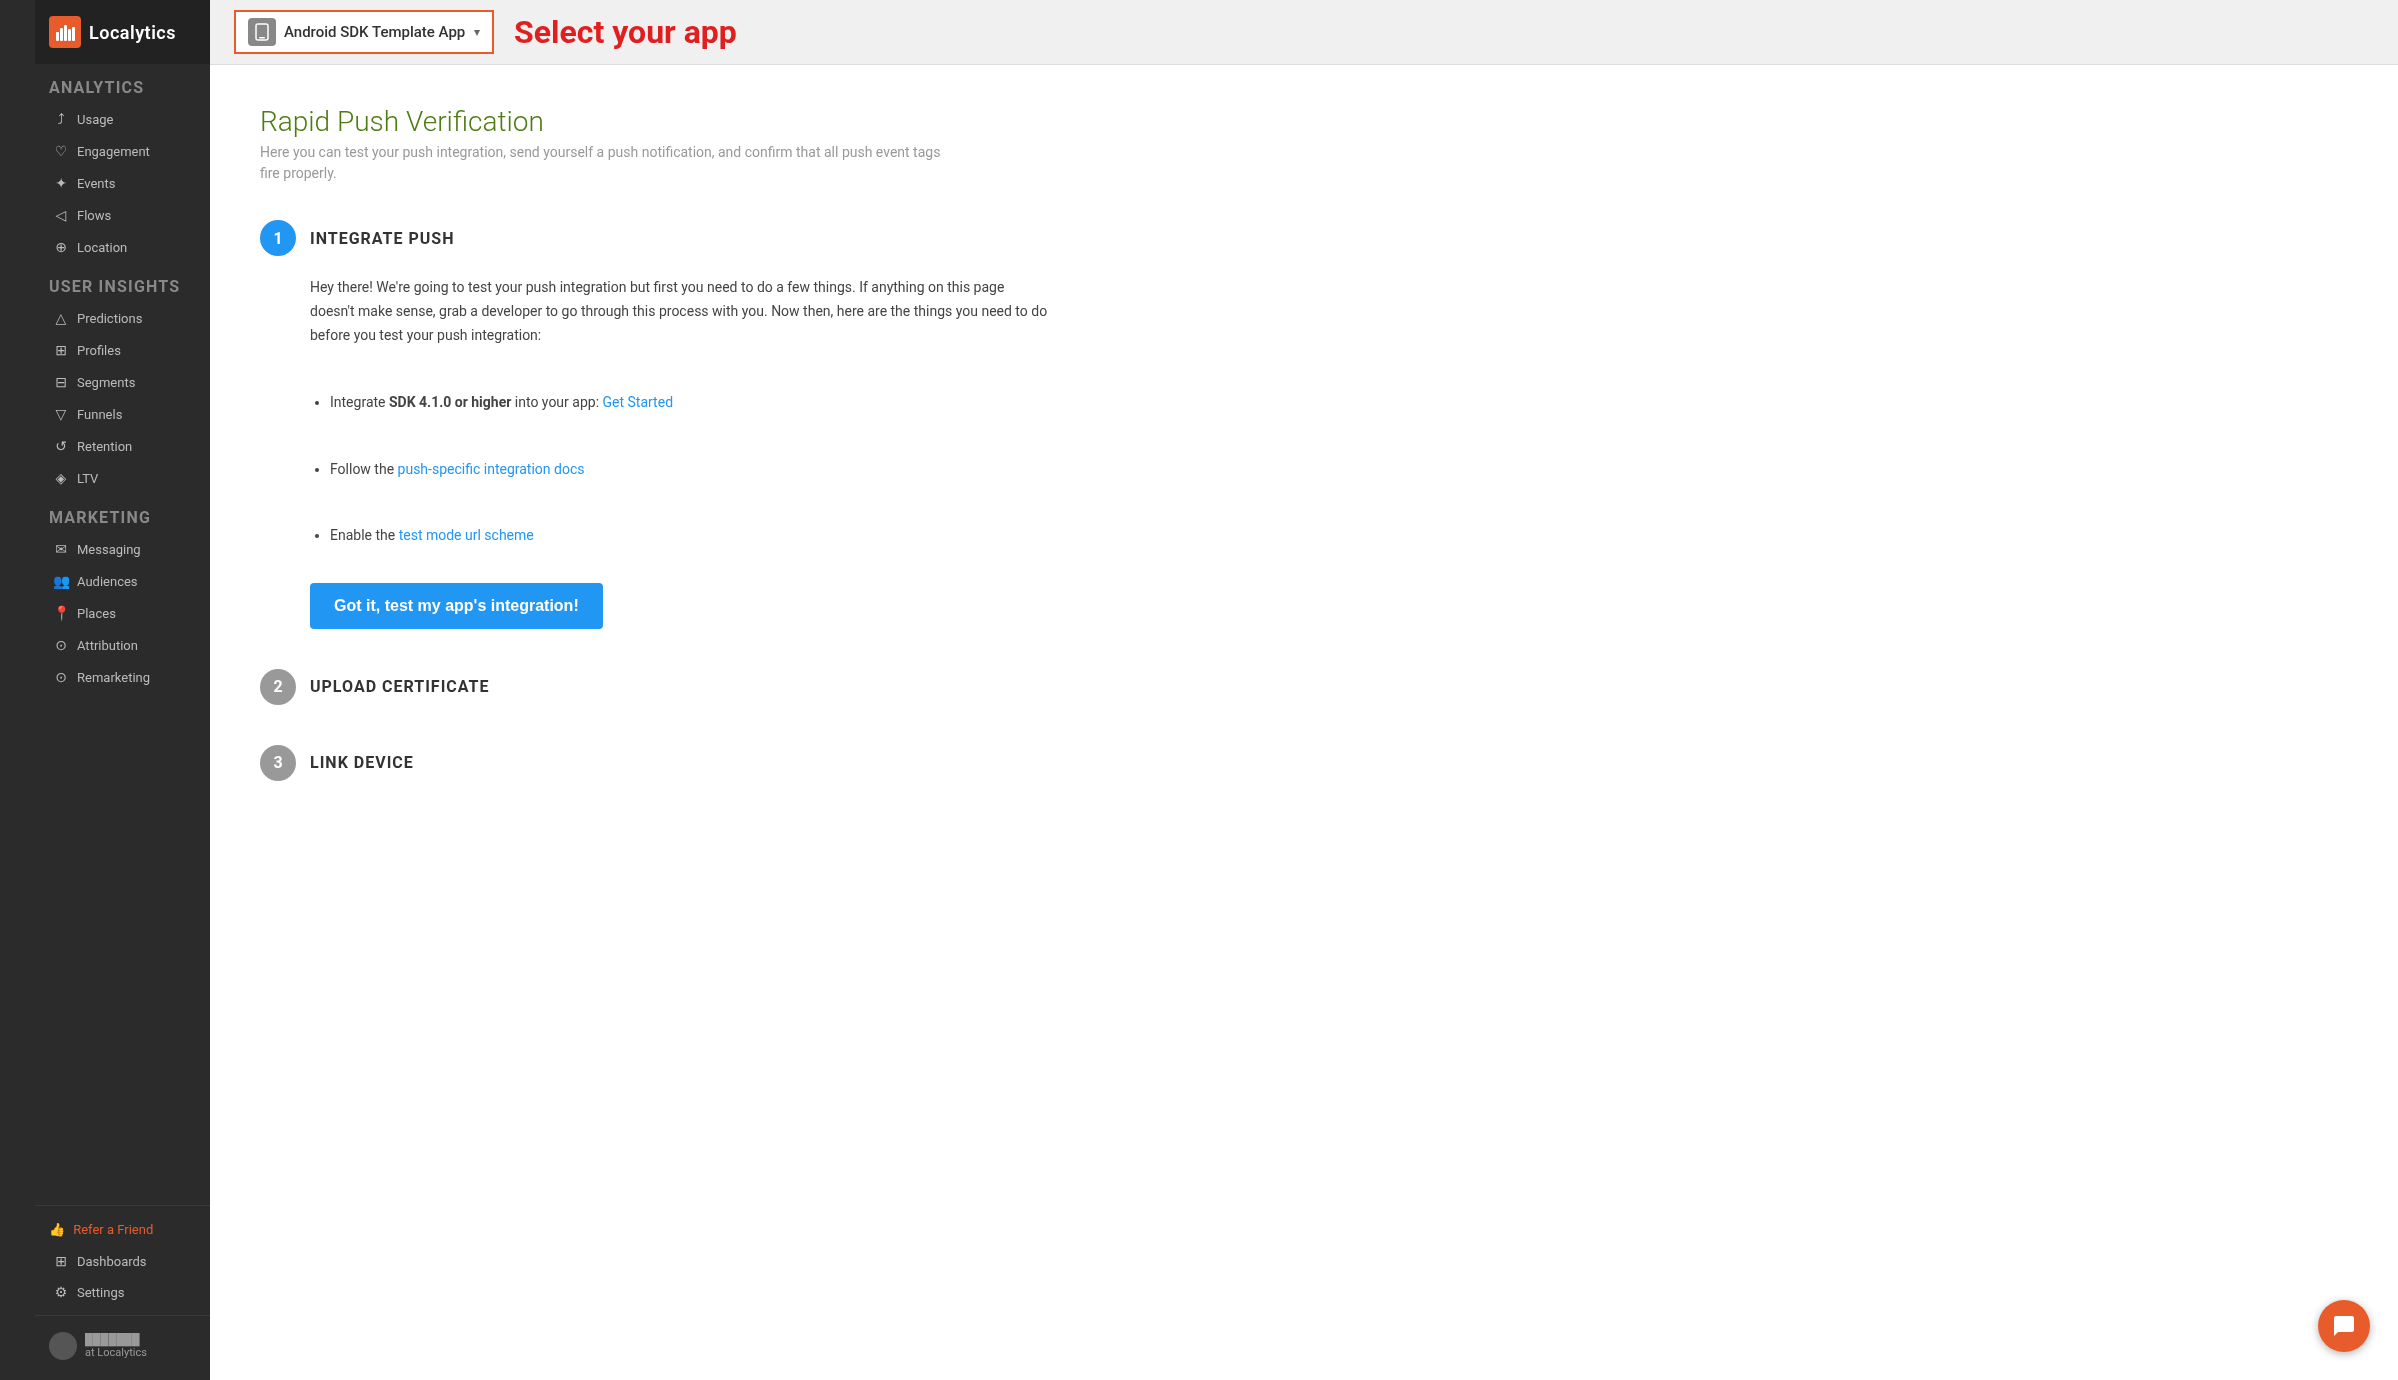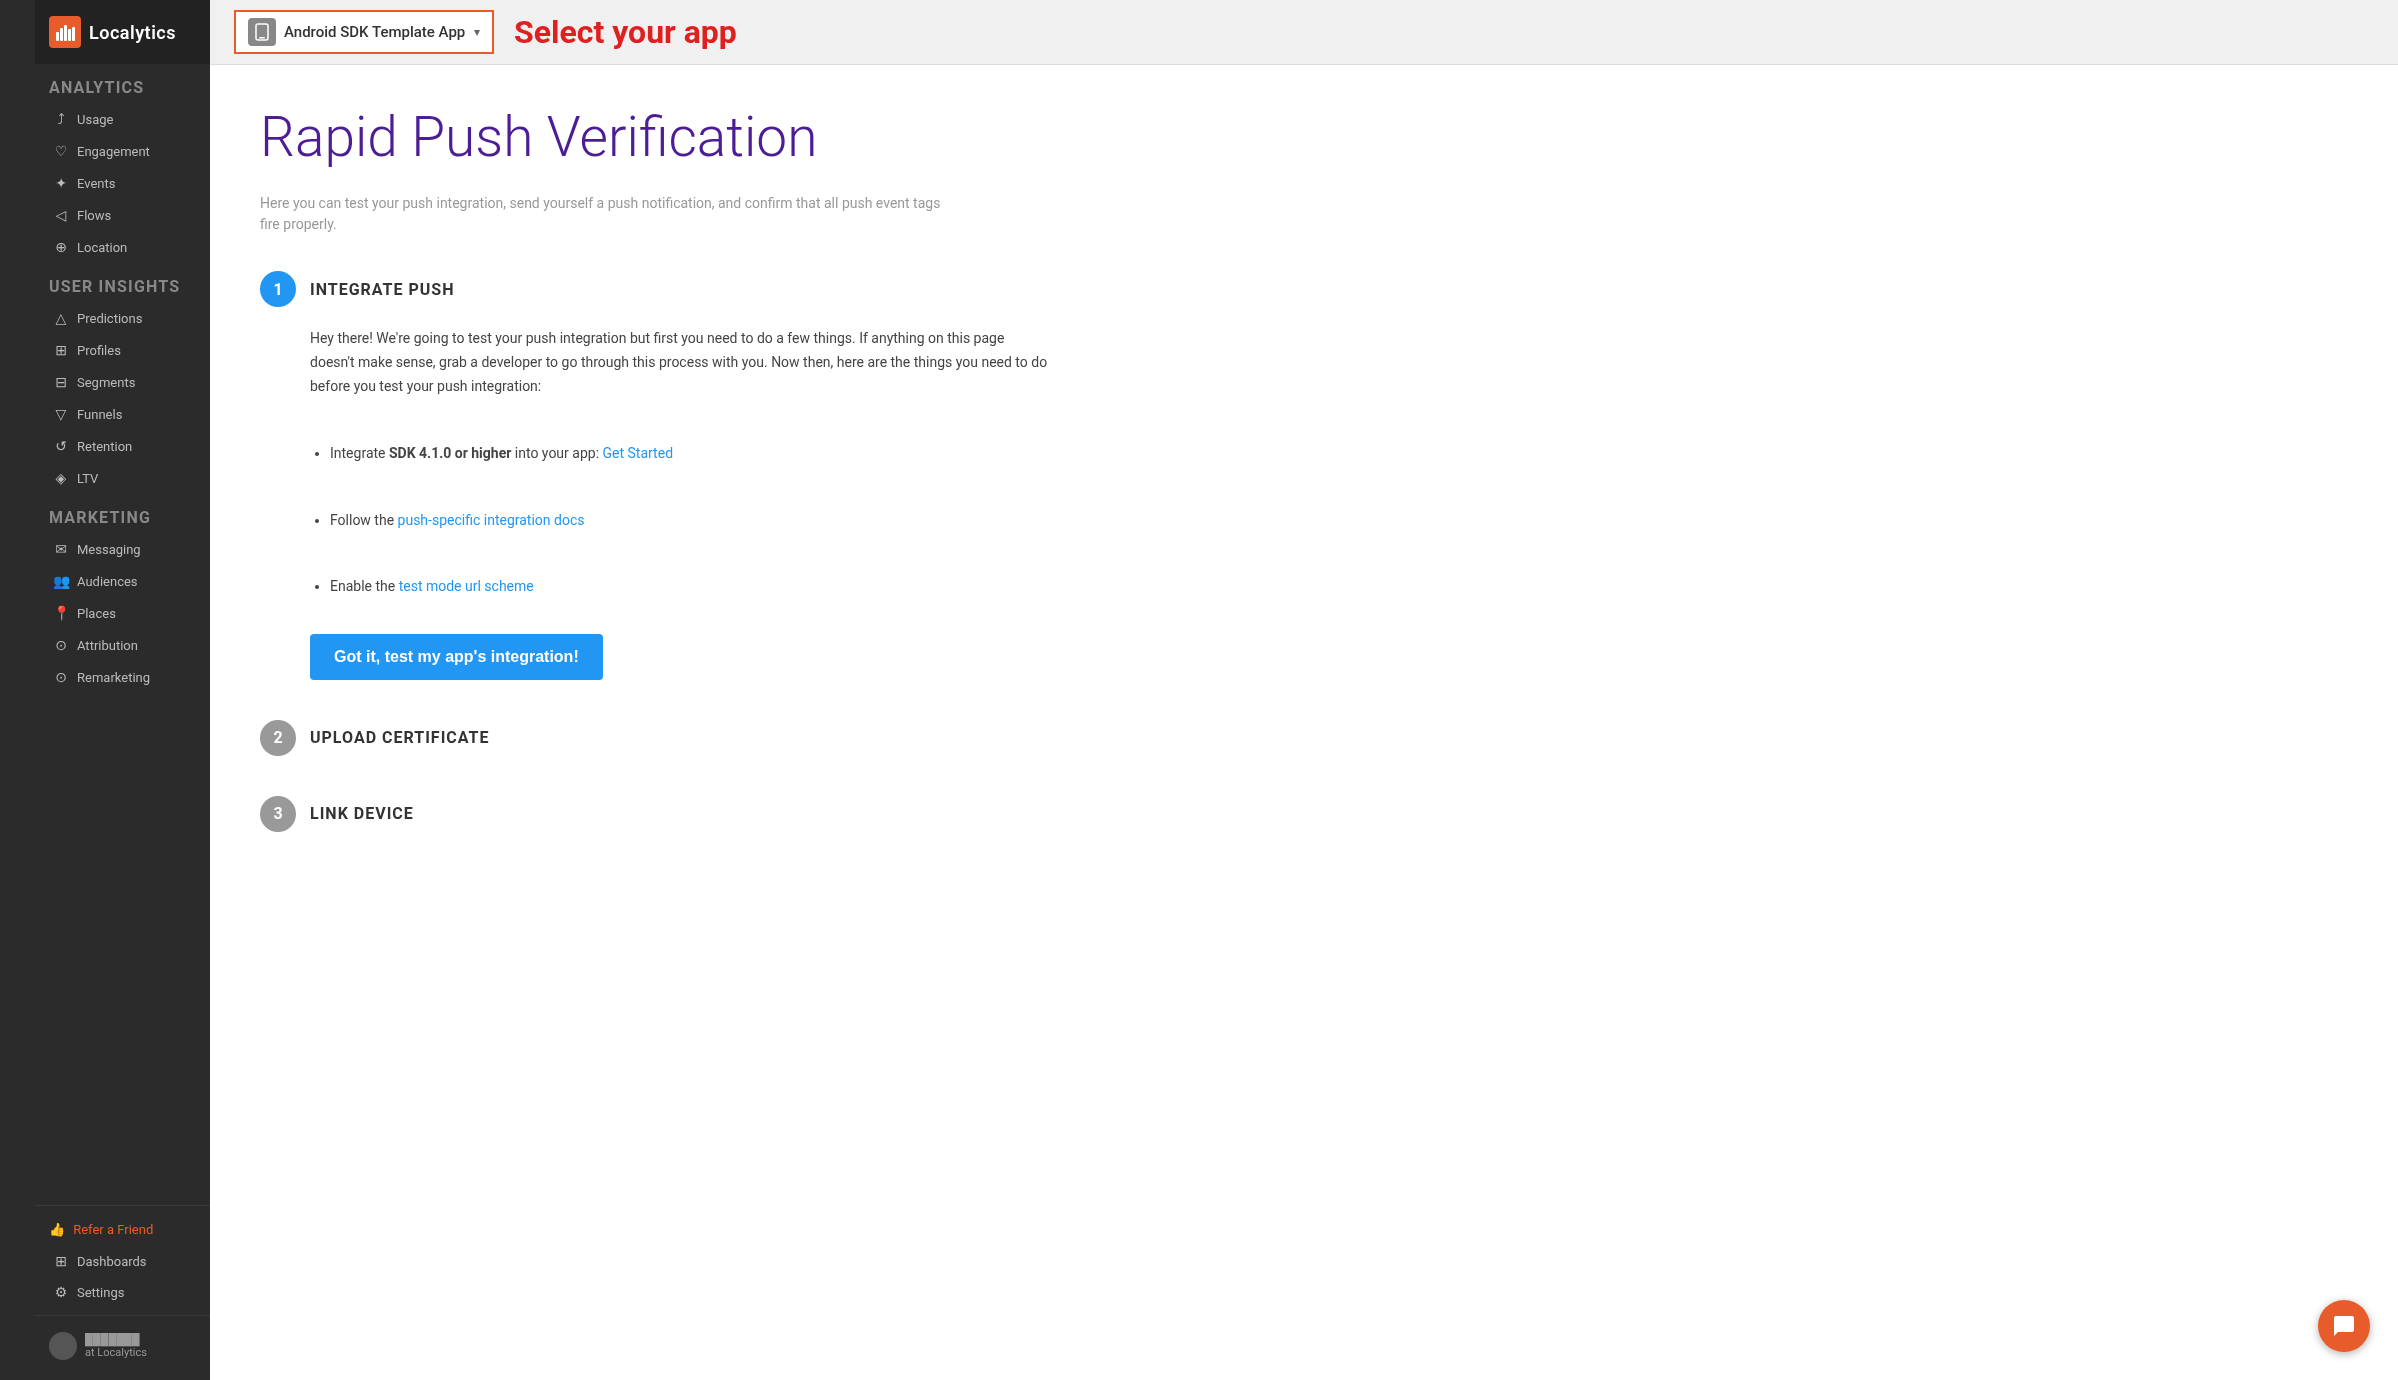--- a/index.html
+++ b/index.html
@@ -158,24 +158,24 @@
     }
 
     
     .content {
       flex: 1;
       overflow-y: auto;
       background: white;
       padding: 40px 50px;
     }
     .page-title {
-      font-size: 55px;
+      font-size: 28px;
       font-weight: 300;
-      color: #4c1d95;
-      margin-bottom: 24px;
+      color: #4d7c0f;
+      margin-bottom: 4px;
     }
     .page-description {
       font-size: 14px;
       color: #999;
       margin-bottom: 36px;
       max-width: 700px;
       line-height: 1.5;
     }
 
     

